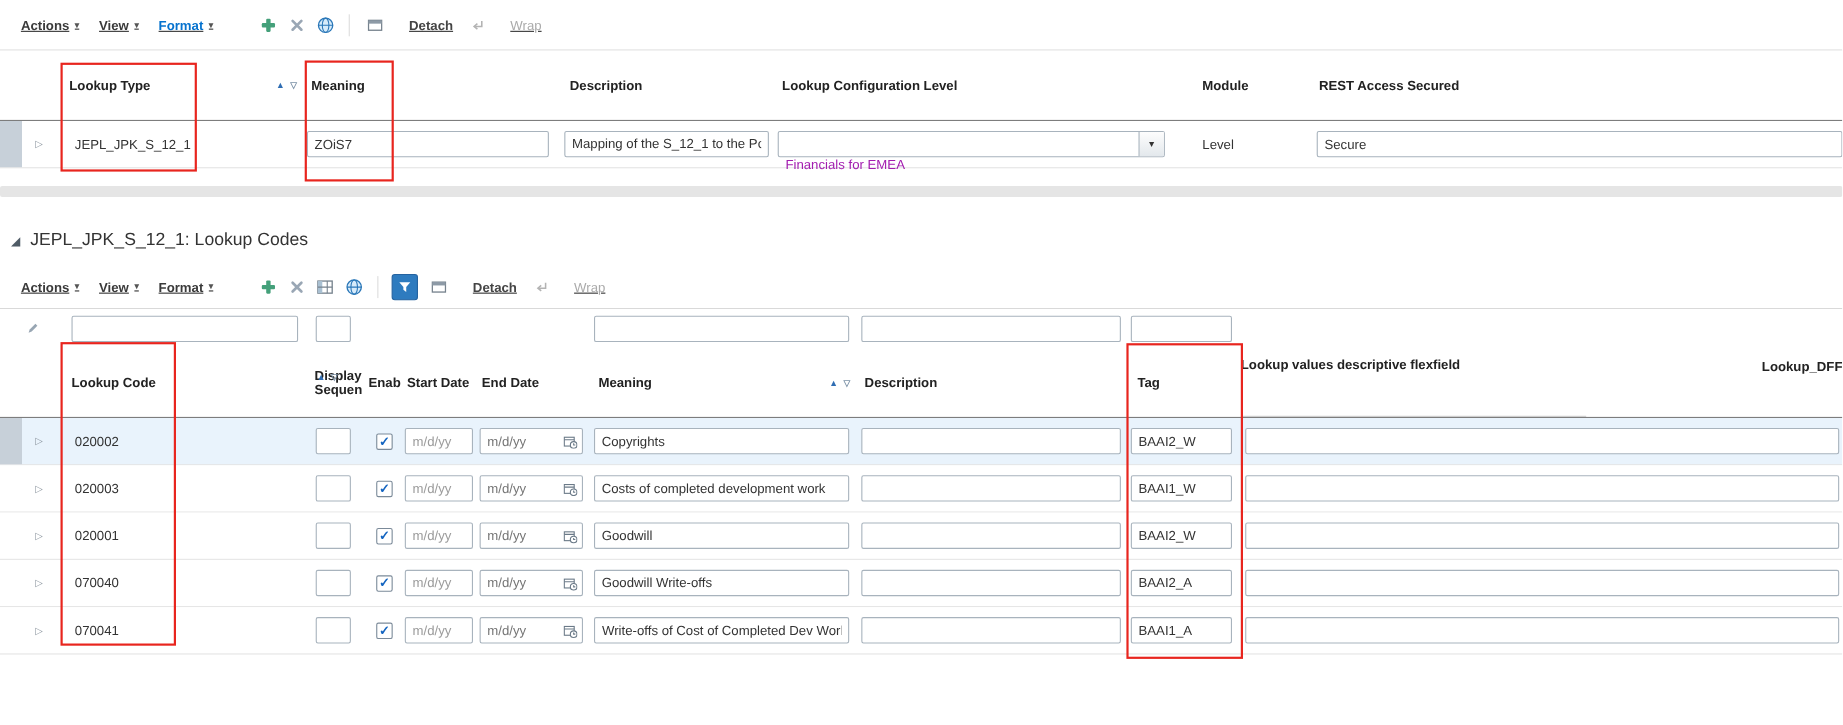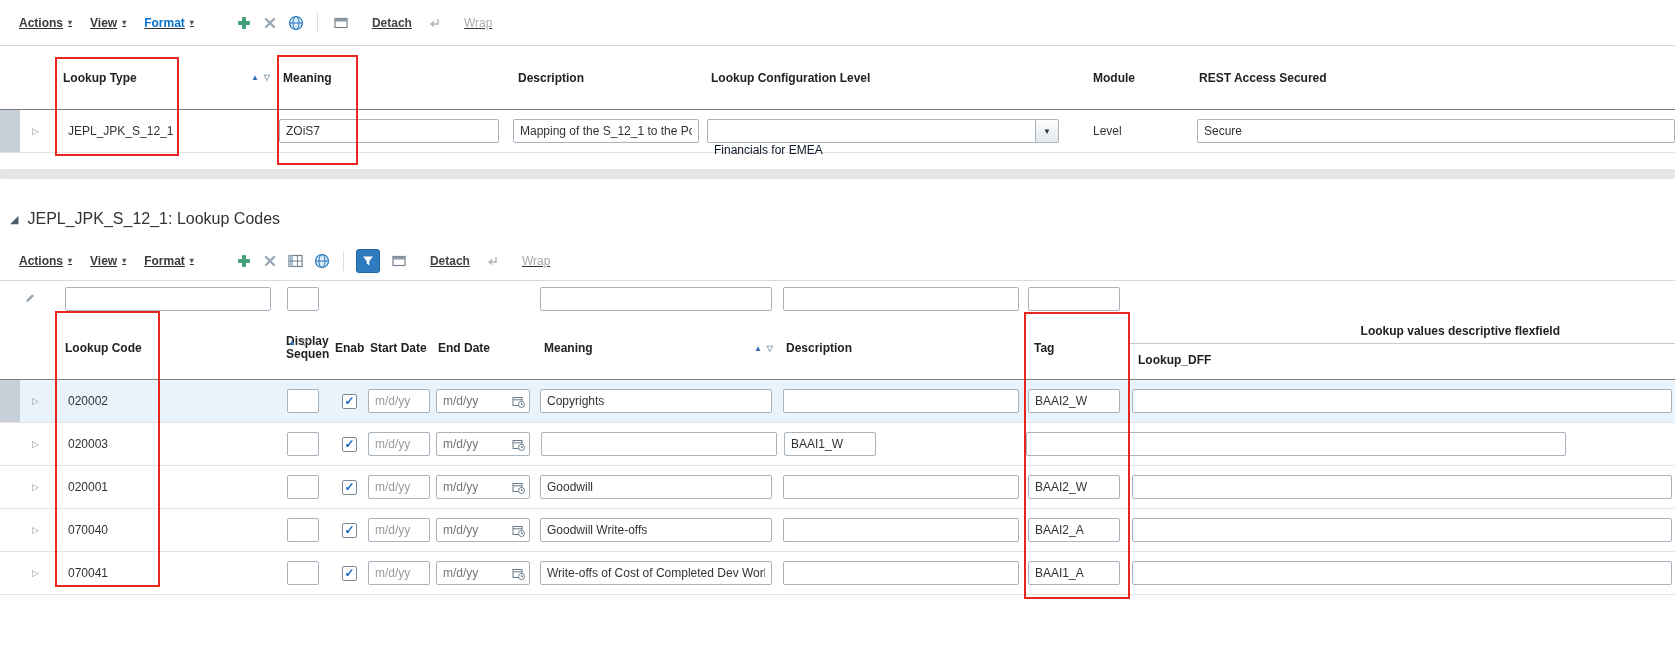--- a/index.html
+++ b/index.html
@@ -42,21 +42,21 @@
        font:12px "Liberation Sans",sans-serif;color:#333;box-sizing:border-box;}
   .inp::placeholder{color:#9b9b9b;}
   .celltext{padding-left:13px;}
 
   
   .w-meaning-top{width:220px;margin-left:4px;}
   .w-desc-top{width:186px;margin-left:3px;}
   .combo{display:flex;align-items:center;margin-left:4px;width:352px;height:24px;box-sizing:border-box;
          border:1px solid #a8b3bd;border-radius:2px;background:#fff;}
   .combo input{flex:1;min-width:0;border:none;outline:none;height:22px;padding:0 6px;
-               font:12px "Liberation Sans",sans-serif;color:#0f172a;background:transparent;margin-top:38px;}
+               font:12px "Liberation Sans",sans-serif;color:#a21caf;background:transparent;margin-top:38px;}
   .combo .dd{width:22px;height:22px;border-left:1px solid #a8b3bd;background:linear-gradient(#fdfdfd,#e3e8ec);
              display:flex;align-items:center;justify-content:center;font-size:8px;color:#333;cursor:pointer;}
   .w-rest{width:478px;margin-left:4px;}
   .plain-val{padding-left:8px;}
 
   
   .w-seq{width:32px;margin-left:7px;}
   .w-start{width:62px;margin-left:2px;}
   .datewrap{display:flex;align-items:center;width:94px;height:24px;margin-left:2px;box-sizing:border-box;
             border:1px solid #a8b3bd;border-radius:2px;background:#fff;padding:0 4px;}
@@ -71,21 +71,21 @@
   .cb{width:13px;height:13px;border:1px solid #7b8a99;border-radius:2px;background:#fff;display:flex;
       align-items:center;justify-content:center;margin-left:8px;cursor:pointer;}
   .ck{color:#1565c0;font-weight:bold;font-size:12px;line-height:10px;}
 
   .filterrow{height:36px;background:#fff;}
   .pencil{margin-left:24px;}
 
   .seqhead{position:relative;line-height:13px;padding-left:6px;width:48px;overflow:hidden;}
   .seqhead .sorts{position:absolute;left:8px;top:1px;}
 
-  .dffhead{align-self:stretch;display:flex;flex-direction:column;padding-left:0;}
+  .dffhead{align-self:stretch;display:flex;padding-left:0;justify-content:space-between;}
   .dff-group{text-align:right;padding:7px 115px 5px 0;border-bottom:1px solid #c9c9c9;}
   .dff-sub{padding:9px 0 0 10px;}
 
   .hscroll{height:10px;background:#e5e5e5;margin-top:16px;border-radius:2px;}
 
   .section-title{display:flex;align-items:center;gap:9px;margin:26px 0 0 10px;height:28px;
                  font-size:16px;color:#333;}
   .disc{font-size:11px;color:#4f5b66;}
 
   .anno{position:absolute;border:2px solid #e8251e;pointer-events:none;background:transparent;}
@@ -415,20 +415,21 @@
         <span>
             <svg width="13" height="13" viewBox="0 0 13 13">
               <rect x="1" y="2.5" width="9" height="8" fill="#fff" stroke="#6b7a88" stroke-width="1"></rect>
               <path d="M1 4.8 H10" stroke="#6b7a88" stroke-width="1"></path>
               <circle cx="9.5" cy="9.5" r="3" fill="#fff" stroke="#6b7a88" stroke-width="1"></circle>
               <path d="M9.5 8 V9.5 H11" stroke="#6b7a88" stroke-width="1" fill="none"></path>
             </svg>
           </span>
       </span>
     </div>
+    <div><input class="inp w-meaning" value="Costs of completed development work" style=""></div>
     <div><input class="inp w-desc" value="" style=""></div>
     <div><input class="inp w-tag" value="BAAI1_W" style=""></div>
     <div><input class="inp w-dff" value="" style=""></div>
   </div>
 
   <div class="t2 drow">
     <div class="selcell">
       <span class="strip"></span>
       <span class="rowarrow">▷</span>
     </div>

